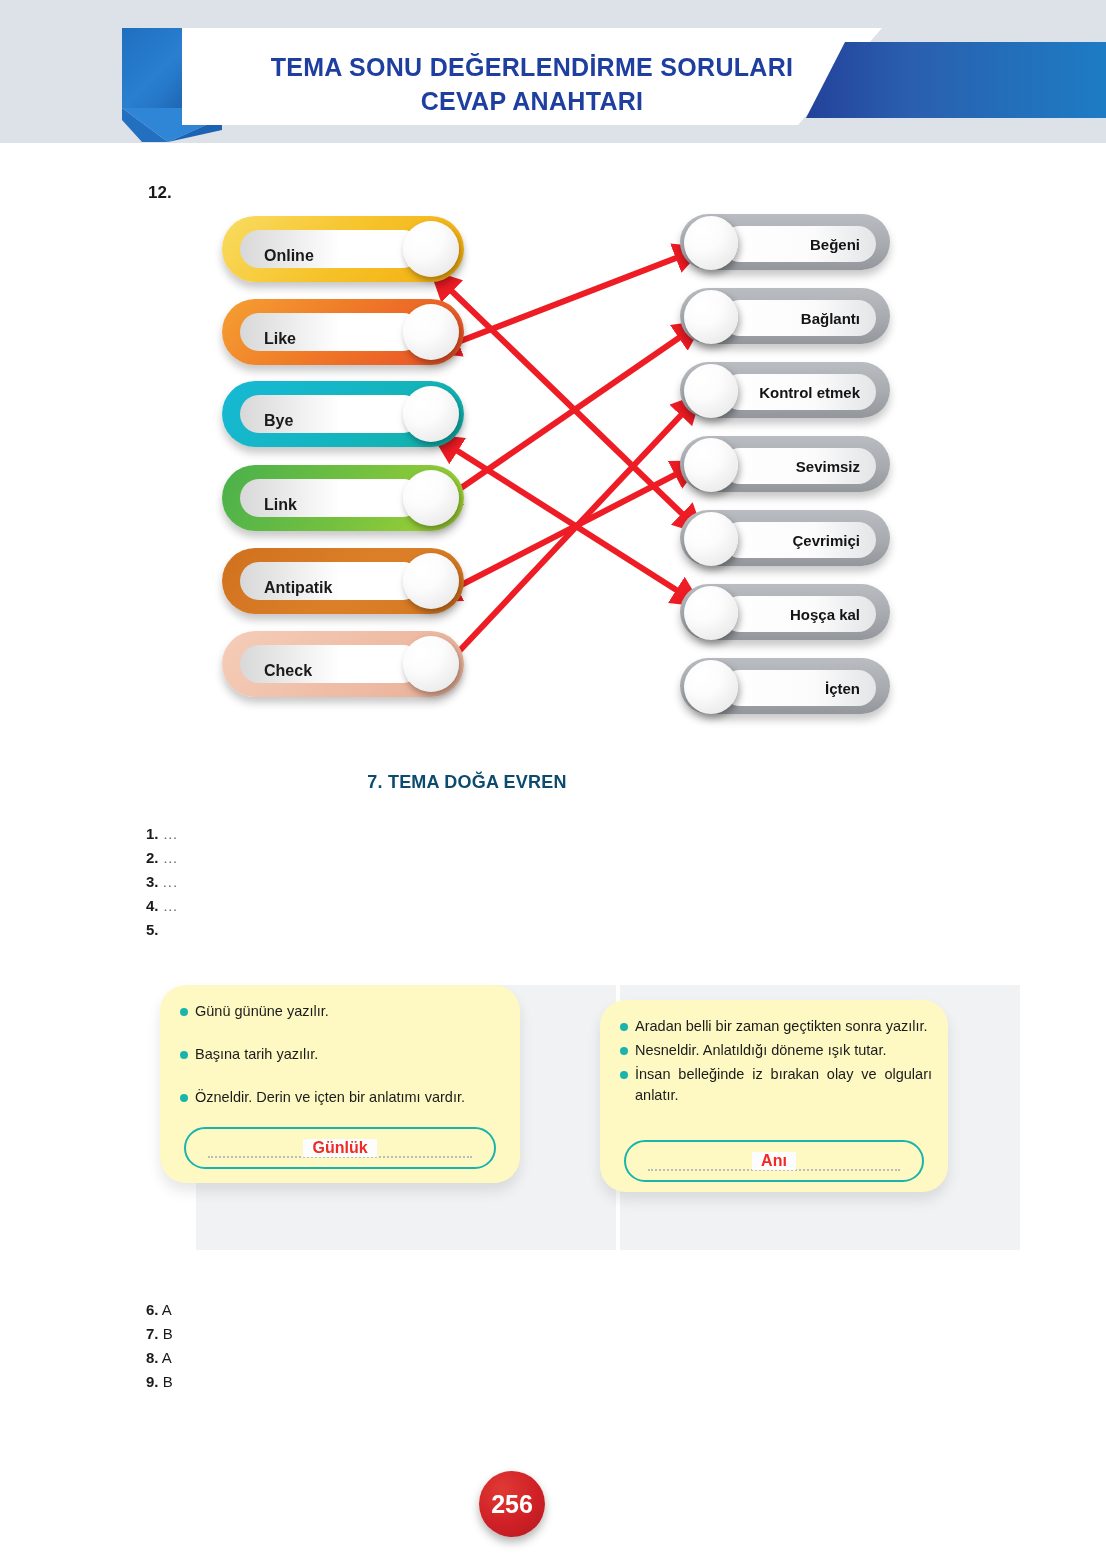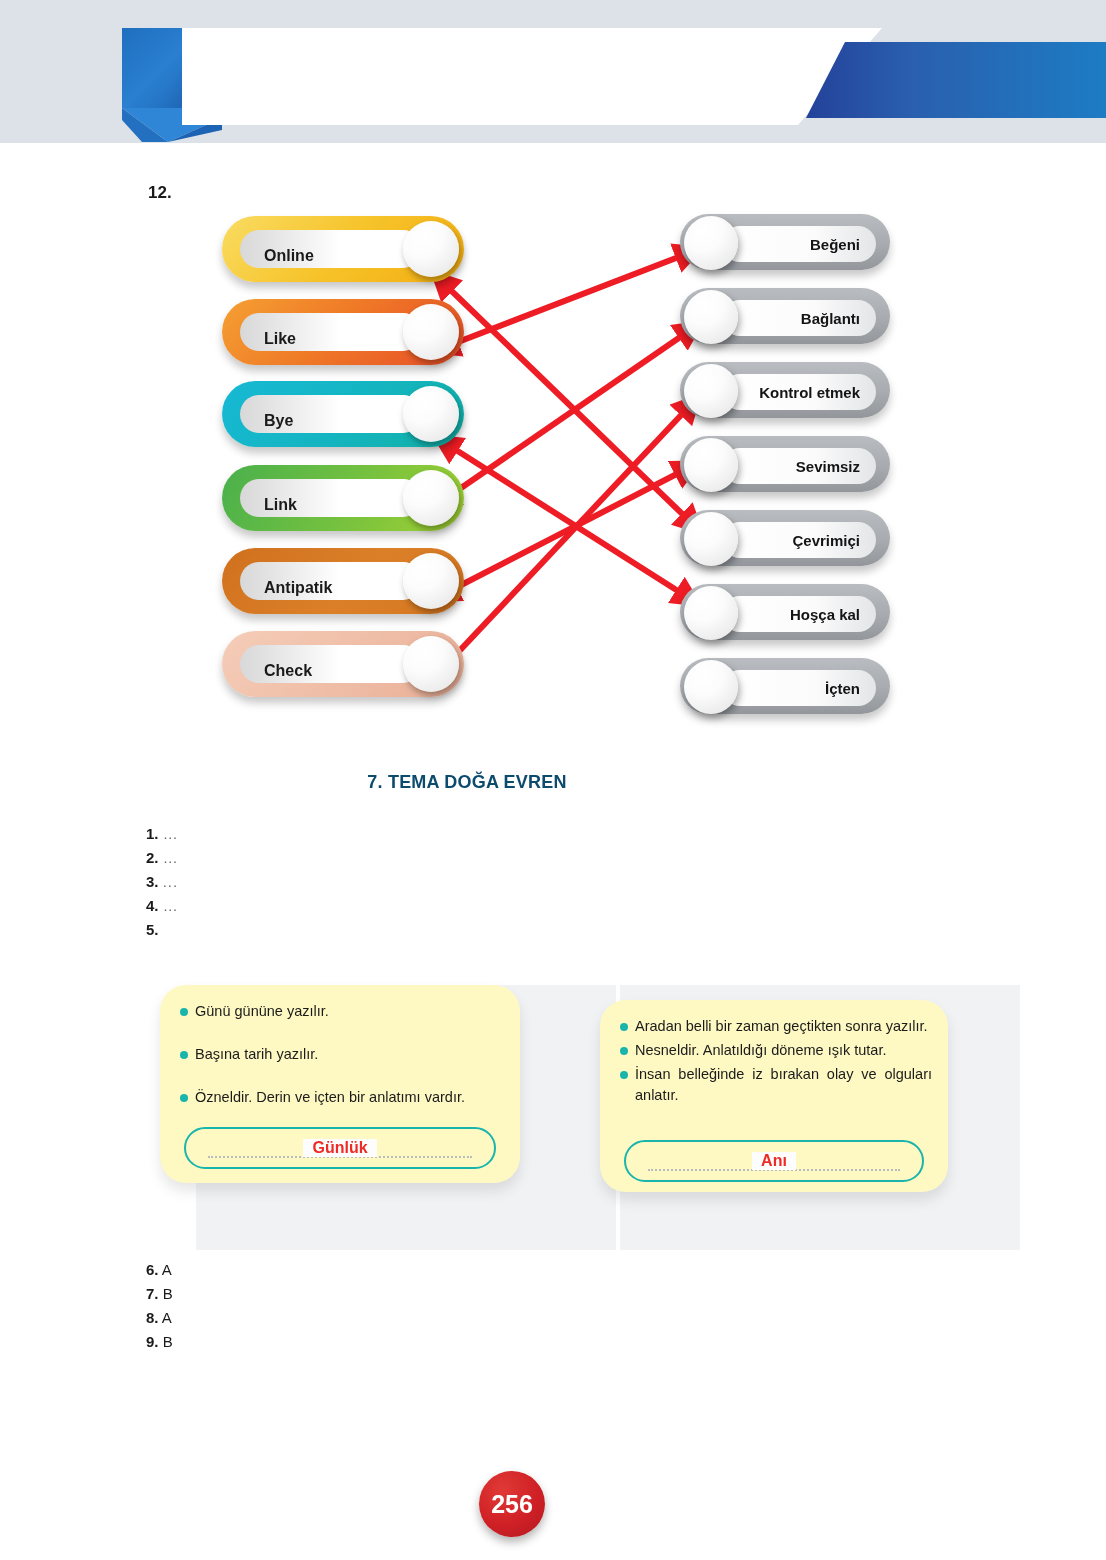--- a/index.html
+++ b/index.html
@@ -148,21 +148,21 @@
     background: #fdfdfd; padding: 0 9px;
   }
   .answer-box .dline {
     position: absolute; left: 22px; right: 22px; top: 27px;
     border-bottom: 2px dotted #b9bcbe;
   }
   #abox-l { bottom: 14px; }
   #abox-r { bottom: 10px; }
 
   
-  .ans-list2 { position: absolute; left: 146px; top: 1258px; }
+  .ans-list2 { position: absolute; left: 146px; top: 1298px; }
   .ans-row2 { font-size: 15px; color: #1a1a1a; line-height: 24px; }
   .ans-row2 b { font-weight: bold; }
 
   
   .page-badge {
     position: absolute; left: 479px; top: 1471px;
     width: 66px; height: 66px; border-radius: 50%;
     background: radial-gradient(circle at 35% 28%, #e03a35 0%, #cf2026 55%, #b01a20 100%);
     box-shadow: 0 5px 10px rgba(0,0,0,.30);
     display: flex; align-items: center; justify-content: center;
@@ -179,20 +179,24 @@
   <div class="hdr-ribbon-fold"></div>
   <div class="hdr-tail">
     <svg width="100" height="34" viewBox="0 0 100 34">
       <polygon points="0,0 100,0 100,10 46,34" fill="#2f86d6"></polygon>
       <polygon points="46,34 100,10 100,22" fill="#1d63b3"></polygon>
       <polygon points="0,0 46,34 20,34 0,12" fill="#2470c0"></polygon>
     </svg>
   </div>
   <div class="hdr-white"></div>
   <div class="hdr-ribbon-right"></div>
+  <div class="hdr-title">
+    <span>TEMA SONU DEĞERLENDİRME SORULARI</span>
+    <span class="l2">CEVAP ANAHTARI</span>
+  </div>
 
   <div class="q-num" id="q12">12.</div>
 
   <div class="match-area">
 
     <svg class="arrows" viewBox="0 0 1106 540" width="1106" height="540">
       <defs>
         <marker id="ah" viewBox="0 0 10 10" refX="9" refY="5" markerWidth="5.2" markerHeight="5.2" orient="auto-start-reverse">
           <path d="M 0 0 L 10 5 L 0 10 z" fill="#ee1c24"></path>
         </marker>

